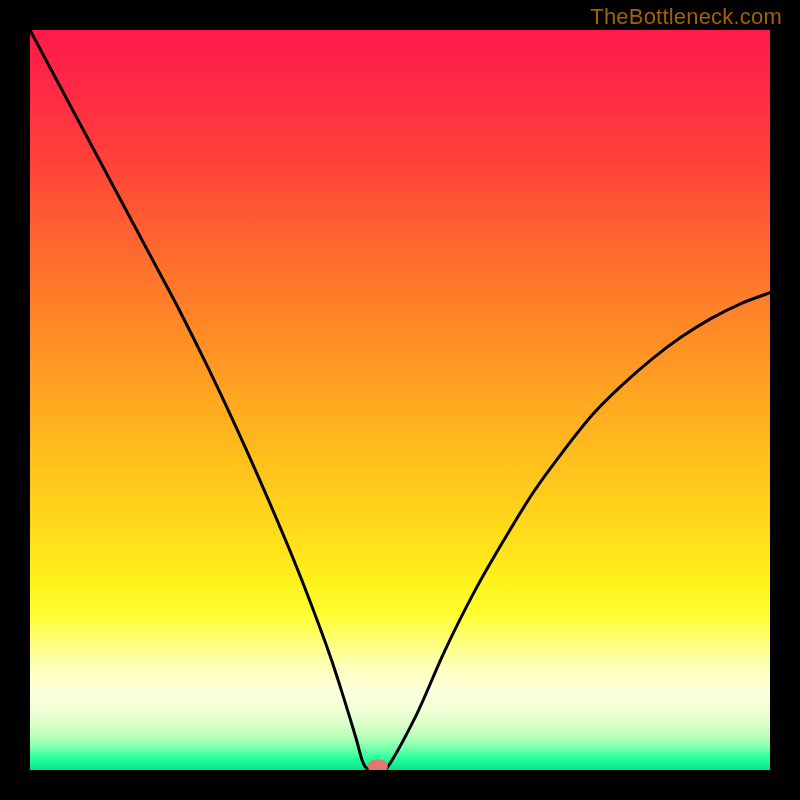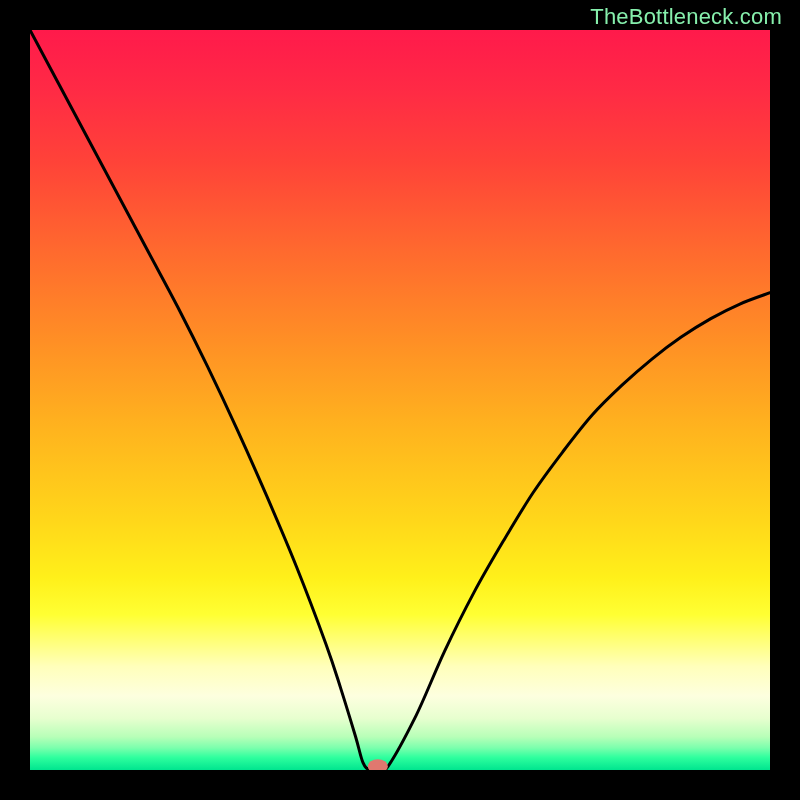--- a/index.html
+++ b/index.html
@@ -16,21 +16,21 @@
     left: 0;
     top: 0;
     width: 800px;
     height: 800px;
     background: #000;
   }
   .watermark {
     position: absolute;
     top: 4px;
     right: 18px;
-    color: #86efac;
+    color: #a16207;
     font-size: 22px;
     font-weight: 500;
     letter-spacing: 0.2px;
     pointer-events: none;
   }
   .plot-area {
     position: absolute;
     left: 30px;
     top: 30px;
     width: 740px;

